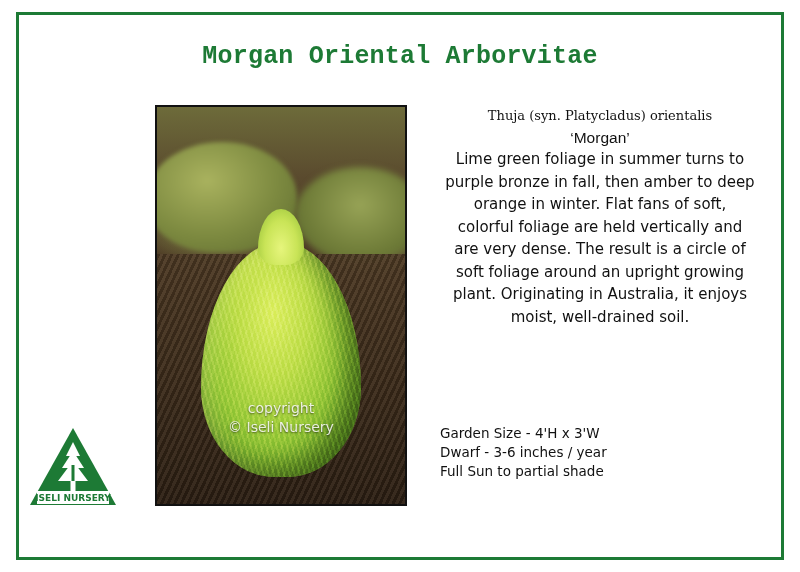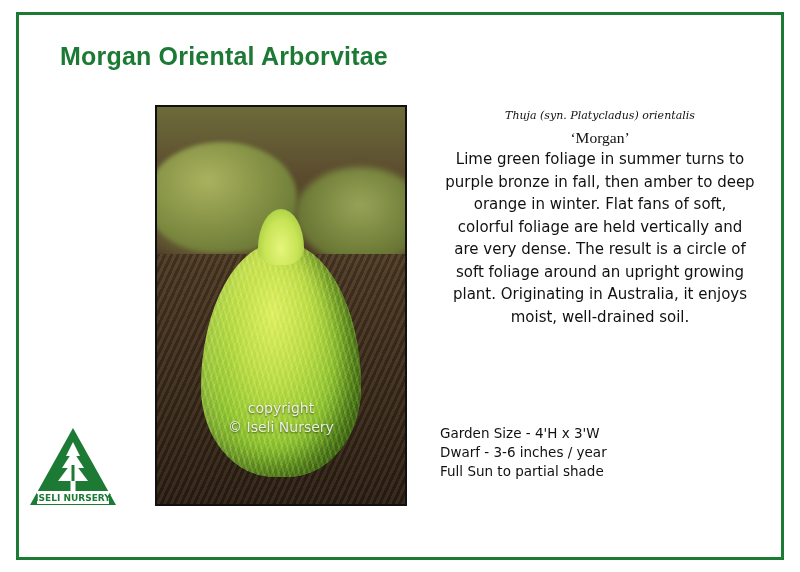--- a/index.html
+++ b/index.html
@@ -27,22 +27,22 @@
     width: 768px;
     height: 548px;
     border: 3px solid #1d7a35;
     box-sizing: border-box;
   }
   .title {
     position: absolute;
     left: 60px;
     top: 42px;
     width: 680px;
-    text-align: left;
-    font-family: Liberation Sans, sans-serif;
+    text-align: center;
+    font-family: Liberation Mono, monospace;
     font-size: 25px;
     font-weight: bold;
     color: #1d7a35;
     letter-spacing: 0.2px;
   }
   .photo {
     position: absolute;
     left: 155px;
     top: 105px;
     width: 252px;
@@ -143,27 +143,26 @@
   .info {
     position: absolute;
     left: 440px;
     top: 105px;
     width: 320px;
     text-align: center;
     color: #111111;
   }
   .botanical {
     font-family: "DejaVu Serif", serif;
-    font-style: italic;
-    font-size: 11px;
+    font-size: 13px;
     line-height: 21px;
     color: #111111;
   }
   .cultivar {
-    font-family: Liberation Serif, serif;
+    font-family: Liberation Sans, sans-serif;
     font-size: 15.5px;
     line-height: 21px;
     color: #111111;
     margin-top: 1px;
   }
   .description {
     font-family: "DejaVu Sans", sans-serif;
     font-size: 15px;
     line-height: 22.5px;
     color: #111111;

